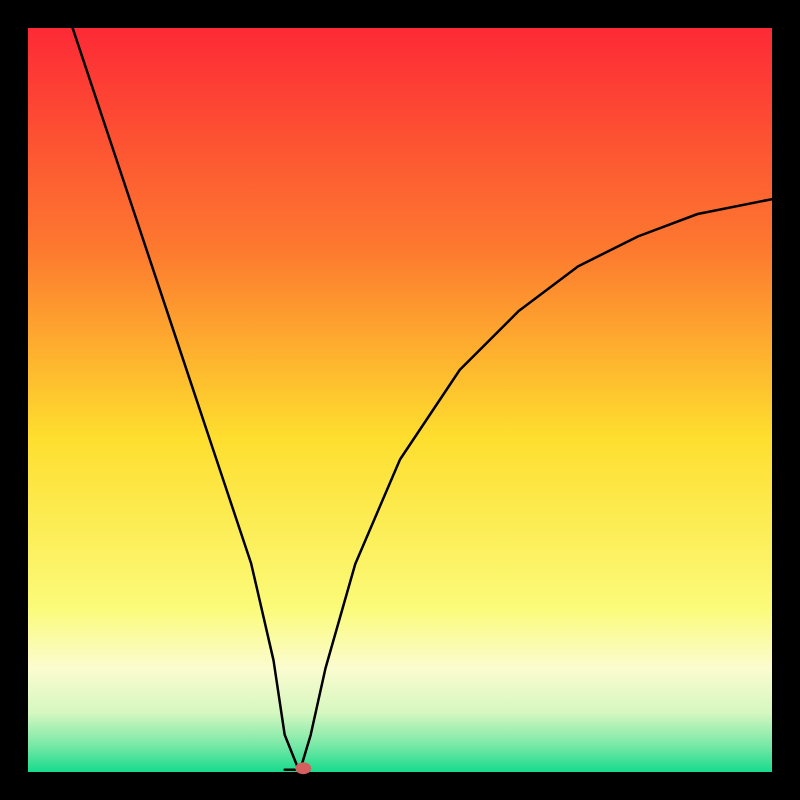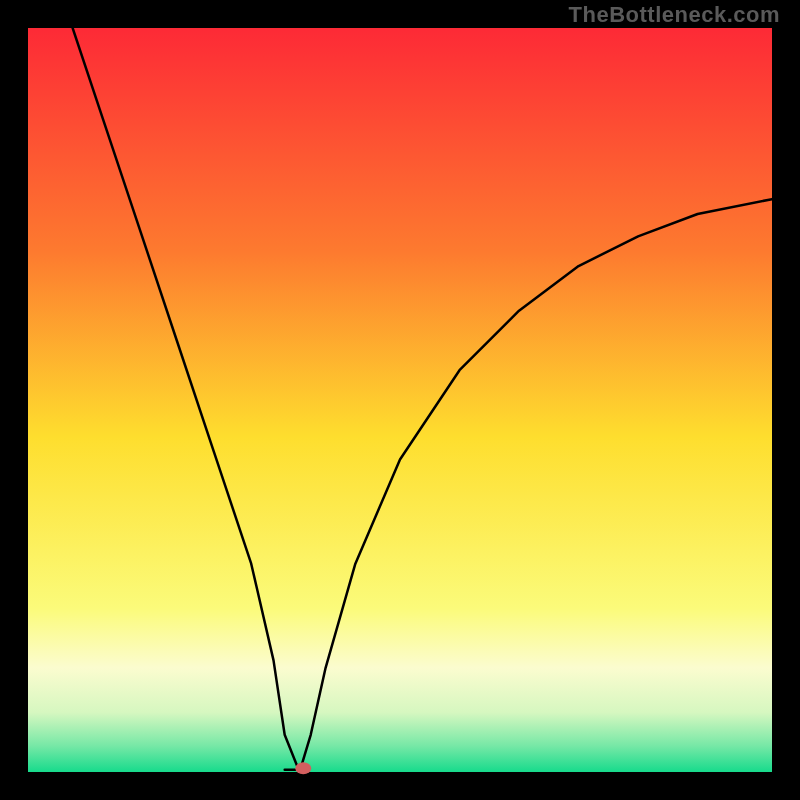--- a/index.html
+++ b/index.html
@@ -28,21 +28,20 @@
     user-select: none;
   }
   svg {
     display: block;
   }
 </style>
 </head>
 <body>
 
 <div class="frame">
-  <div class="watermark">TheBottleneck.com</div>
   <svg id="chart-svg" width="800" height="800" viewBox="0 0 800 800">
     <defs>
       <linearGradient id="bg-grad" x1="0" y1="0" x2="0" y2="1">
           <stop offset="0%" stop-color="#fd2a36"></stop>
           <stop offset="30%" stop-color="#fd7a2f"></stop>
           <stop offset="55.00000000000001%" stop-color="#fede2e"></stop>
           <stop offset="78%" stop-color="#fbfb7a"></stop>
           <stop offset="86%" stop-color="#fbfccf"></stop>
           <stop offset="92%" stop-color="#d6f7c0"></stop>
           <stop offset="96.5%" stop-color="#76e8a6"></stop>

